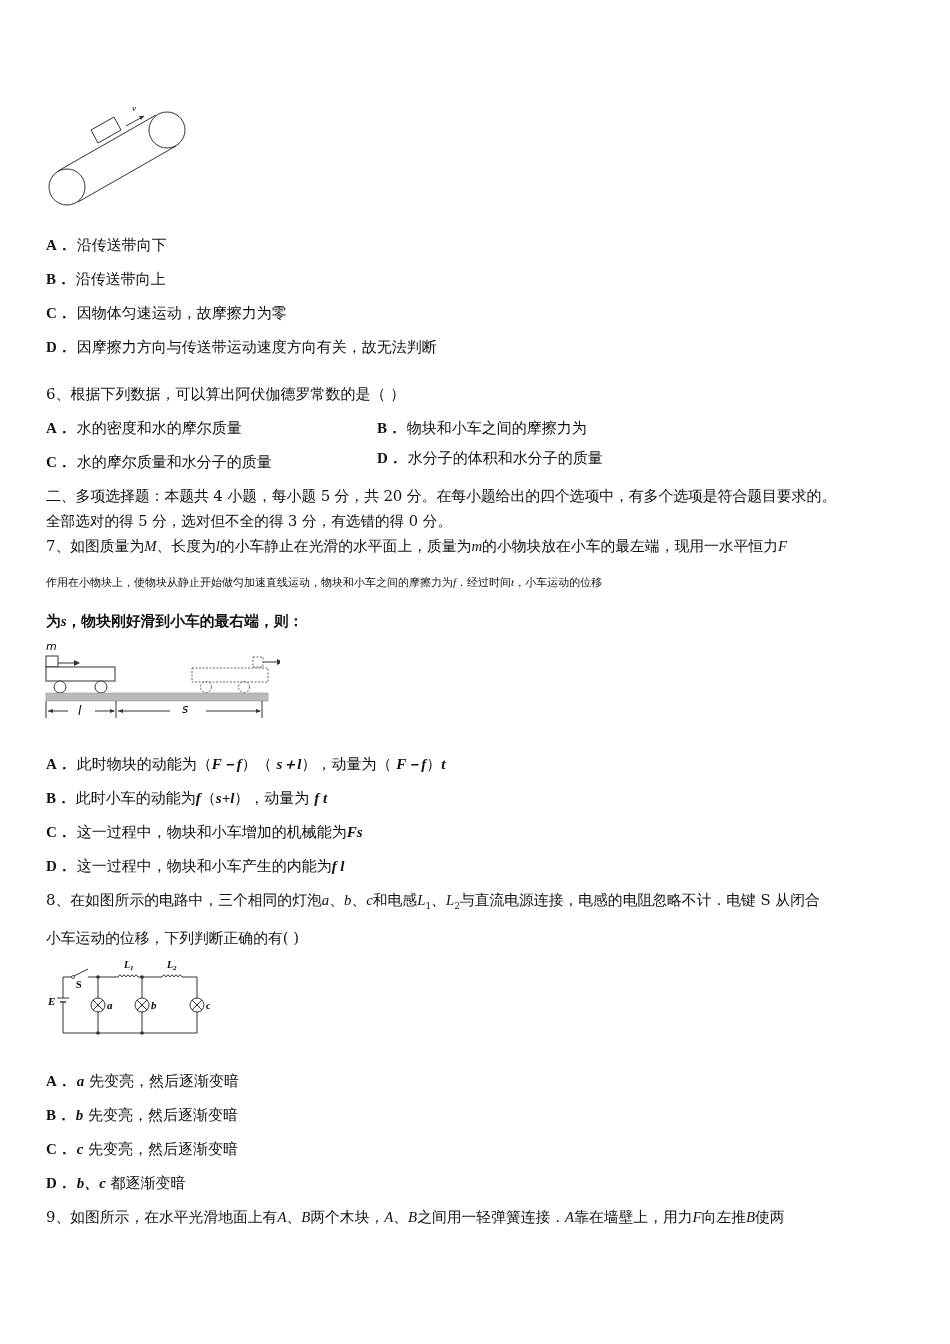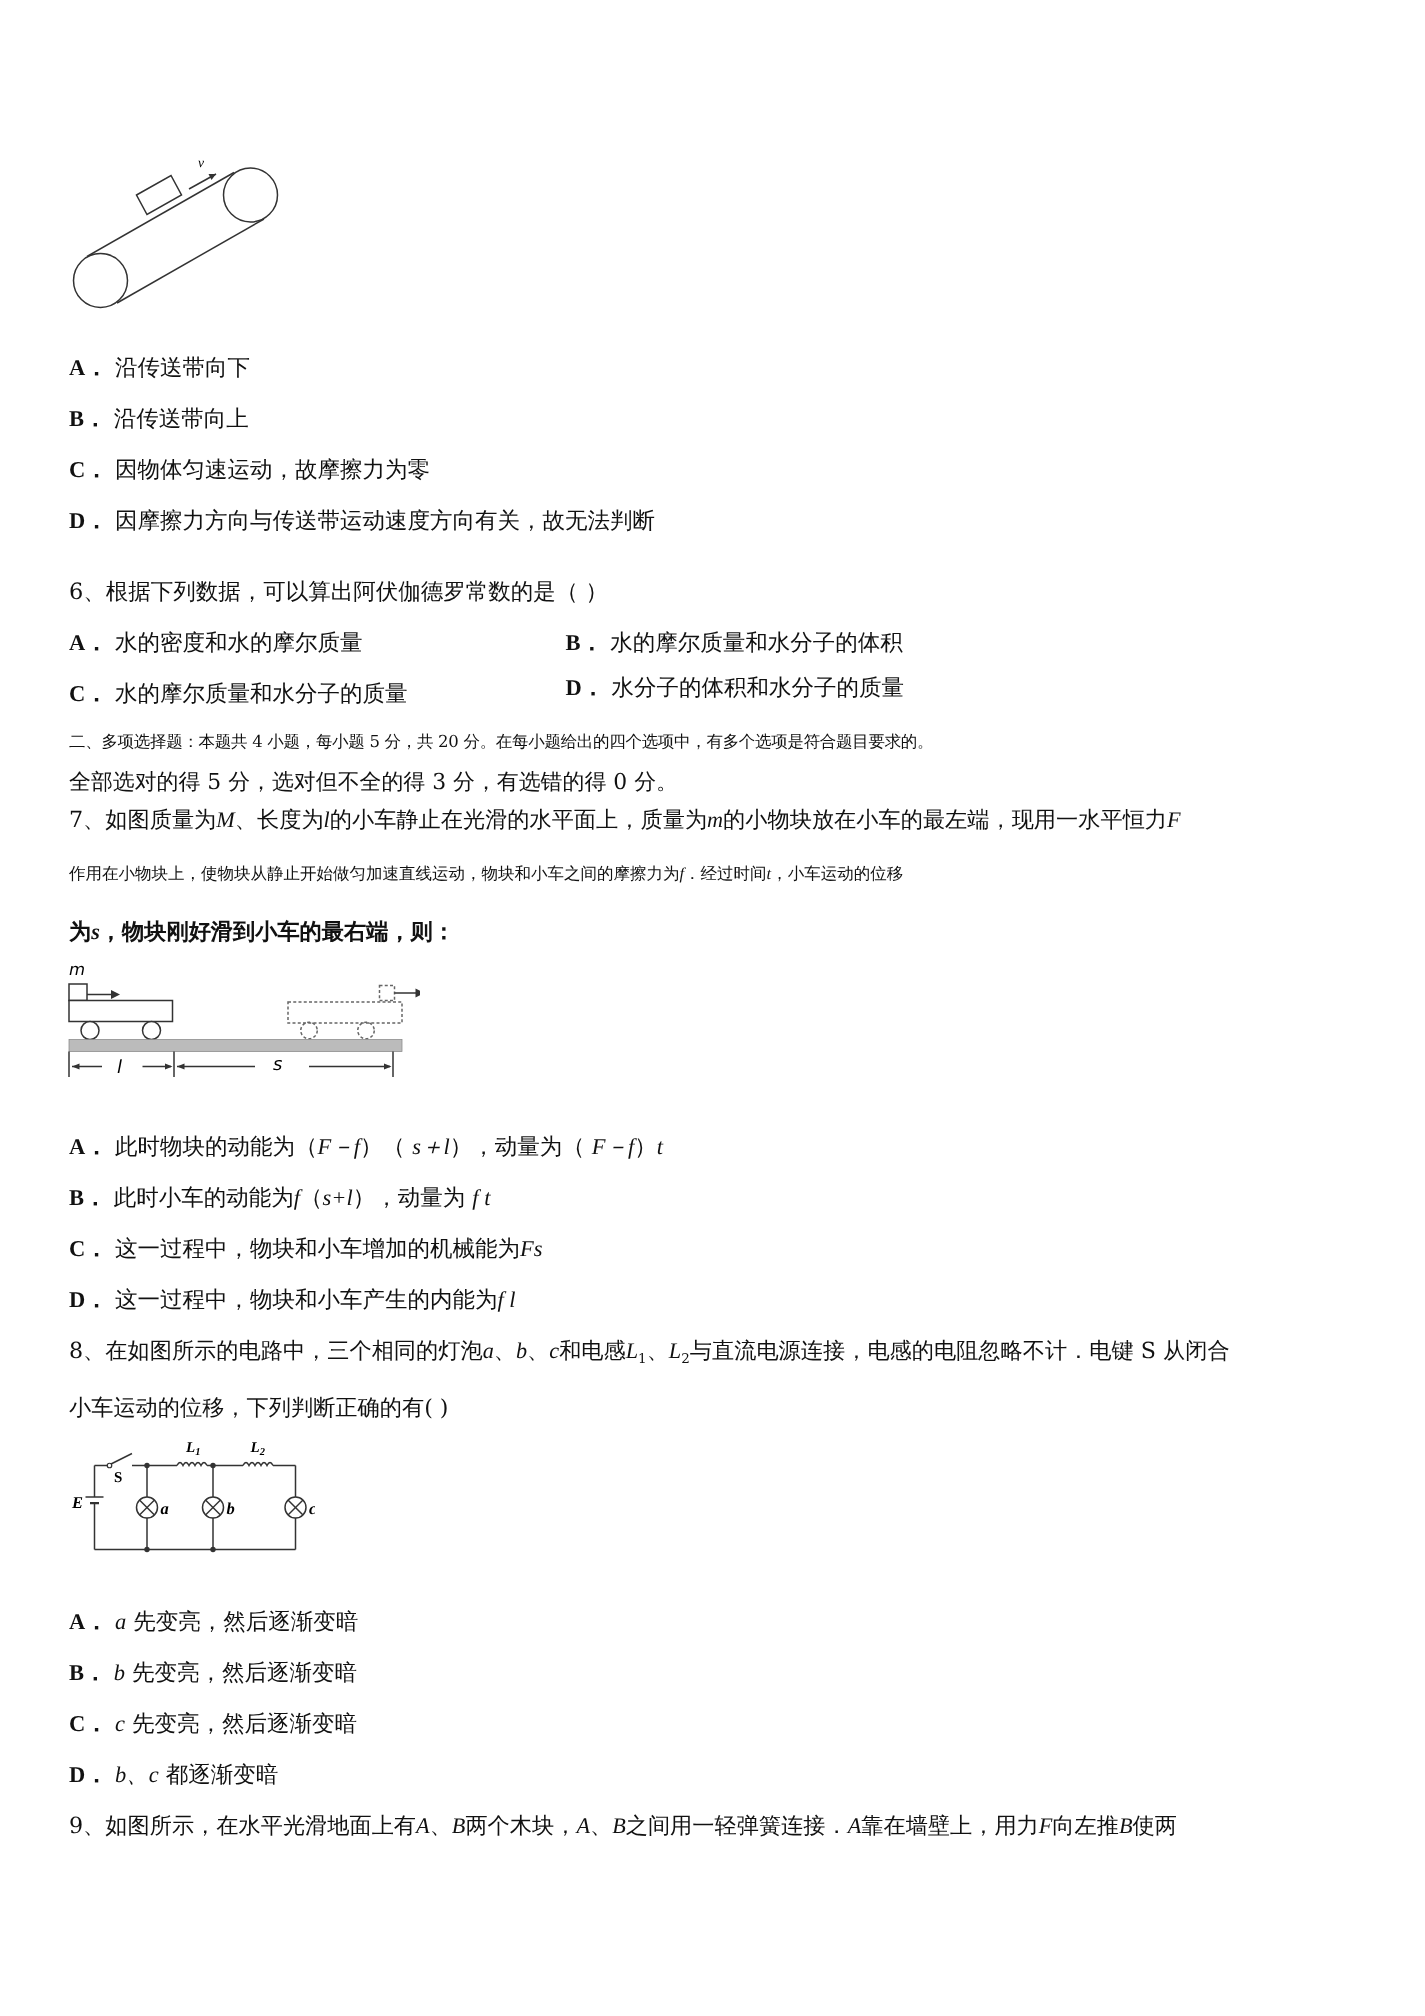--- a/index.html
+++ b/index.html
@@ -1,20 +1,20 @@
 <!DOCTYPE html>
 <html><head>
 <meta charset="utf-8">
 <style>
   html, body { margin:0; padding:0; background:#ffffff; }
   body { width:950px; height:1344px; position:relative; overflow:hidden;
          font-family:"DejaVu Serif","Liberation Serif",serif; color:#111; font-size:15px; }
   .abs { position:absolute; white-space:nowrap; }
   .opt-letter { font-weight:bold; font-family:"Liberation Serif",serif; }
-  .it { font-style:italic; font-weight:normal; font-family:"Liberation Serif",serif; }
+  .it { font-style:italic; font-weight:bold; font-family:"Liberation Serif",serif; }
   .itn { font-style:italic; font-family:"Liberation Serif",serif; }
   svg { position:absolute; }
 </style>
 </head>
 <body>
 
 <svg style="left:40px;top:95px;" width="160" height="120" viewBox="0 0 160 120">
   <circle cx="27" cy="92" r="18" fill="none" stroke="#333" stroke-width="1"></circle>
   <circle cx="127" cy="35" r="18" fill="none" stroke="#333" stroke-width="1"></circle>
   <line x1="18" y1="76" x2="116" y2="20" stroke="#333" stroke-width="1"></line>
@@ -25,25 +25,25 @@
   <text x="92" y="16" font-size="9" font-style="italic" font-family="Liberation Serif, serif">v</text>
 </svg>
 
 <div class="abs" style="left:46px;top:236px;"><span class="opt-letter">A．</span> <span>沿传送带向下</span></div>
 <div class="abs" style="left:46px;top:270px;"><span class="opt-letter">B．</span> <span>沿传送带向上</span></div>
 <div class="abs" style="left:46px;top:304px;"><span class="opt-letter">C．</span> <span>因物体匀速运动，故摩擦力为零</span></div>
 <div class="abs" style="left:46px;top:338px;"><span class="opt-letter">D．</span> <span>因摩擦力方向与传送带运动速度方向有关，故无法判断</span></div>
 
 <div class="abs" style="left:46px;top:385px;">6、根据下列数据，可以算出阿伏伽德罗常数的是（    ）</div>
 <div class="abs" style="left:46px;top:419px;"><span class="opt-letter">A．</span> <span>水的密度和水的摩尔质量</span></div>
-<div class="abs" style="left:377px;top:419px;"><span class="opt-letter">B．</span> <span>水的摩尔质量和水分子的体积</span></div>
+<div class="abs" style="left:377px;top:419px;"><span class="opt-letter">B．</span> <span>物块和小车之间的摩擦力为</span></div>
 <div class="abs" style="left:46px;top:453px;"><span class="opt-letter">C．</span> <span>水的摩尔质量和水分子的质量</span></div>
 <div class="abs" style="left:377px;top:449px;"><span class="opt-letter">D．</span> <span>水分子的体积和水分子的质量</span></div>
 
-<div class="abs" style="left:46px;top:487px;font-size:11px;letter-spacing:-0.2px;">二、多项选择题：本题共 4 小题，每小题 5 分，共 20 分。在每小题给出的四个选项中，有多个选项是符合题目要求的。</div>
+<div class="abs" style="left:46px;top:487px;font-size:15px;letter-spacing:-0.2px;">二、多项选择题：本题共 4 小题，每小题 5 分，共 20 分。在每小题给出的四个选项中，有多个选项是符合题目要求的。</div>
 <div class="abs" style="left:46px;top:512px;font-size:14.6px;">全部选对的得 5 分，选对但不全的得 3 分，有选错的得 0 分。</div>
 
 <div class="abs" style="left:46px;top:537px;font-size:14.8px;">
   <span>7、如图质量为</span><span class="itn">M</span><span>、长度为</span><span class="itn">l</span><span>的小车静止在光滑的水平面上，质量为</span><span class="itn">m</span><span>的小物块放在小车的最左端，现用一水平恒力</span><span class="itn">F</span>
 </div>
 <div class="abs" style="left:46px;top:575px;font-size:11px;">
   <span>作用在小物块上，使物块从静止开始做匀加速直线运动，物块和小车之间的摩擦力为</span><span class="itn">f</span><span>．经过时间</span><span class="itn">t</span><span>，小车运动的位移</span>
 </div>
 <div class="abs" style="left:46px;top:612px;font-size:14.8px;font-weight:bold;">
   <span>为</span><span class="itn">s</span><span>，物块刚好滑到小车的最右端，则：</span>

